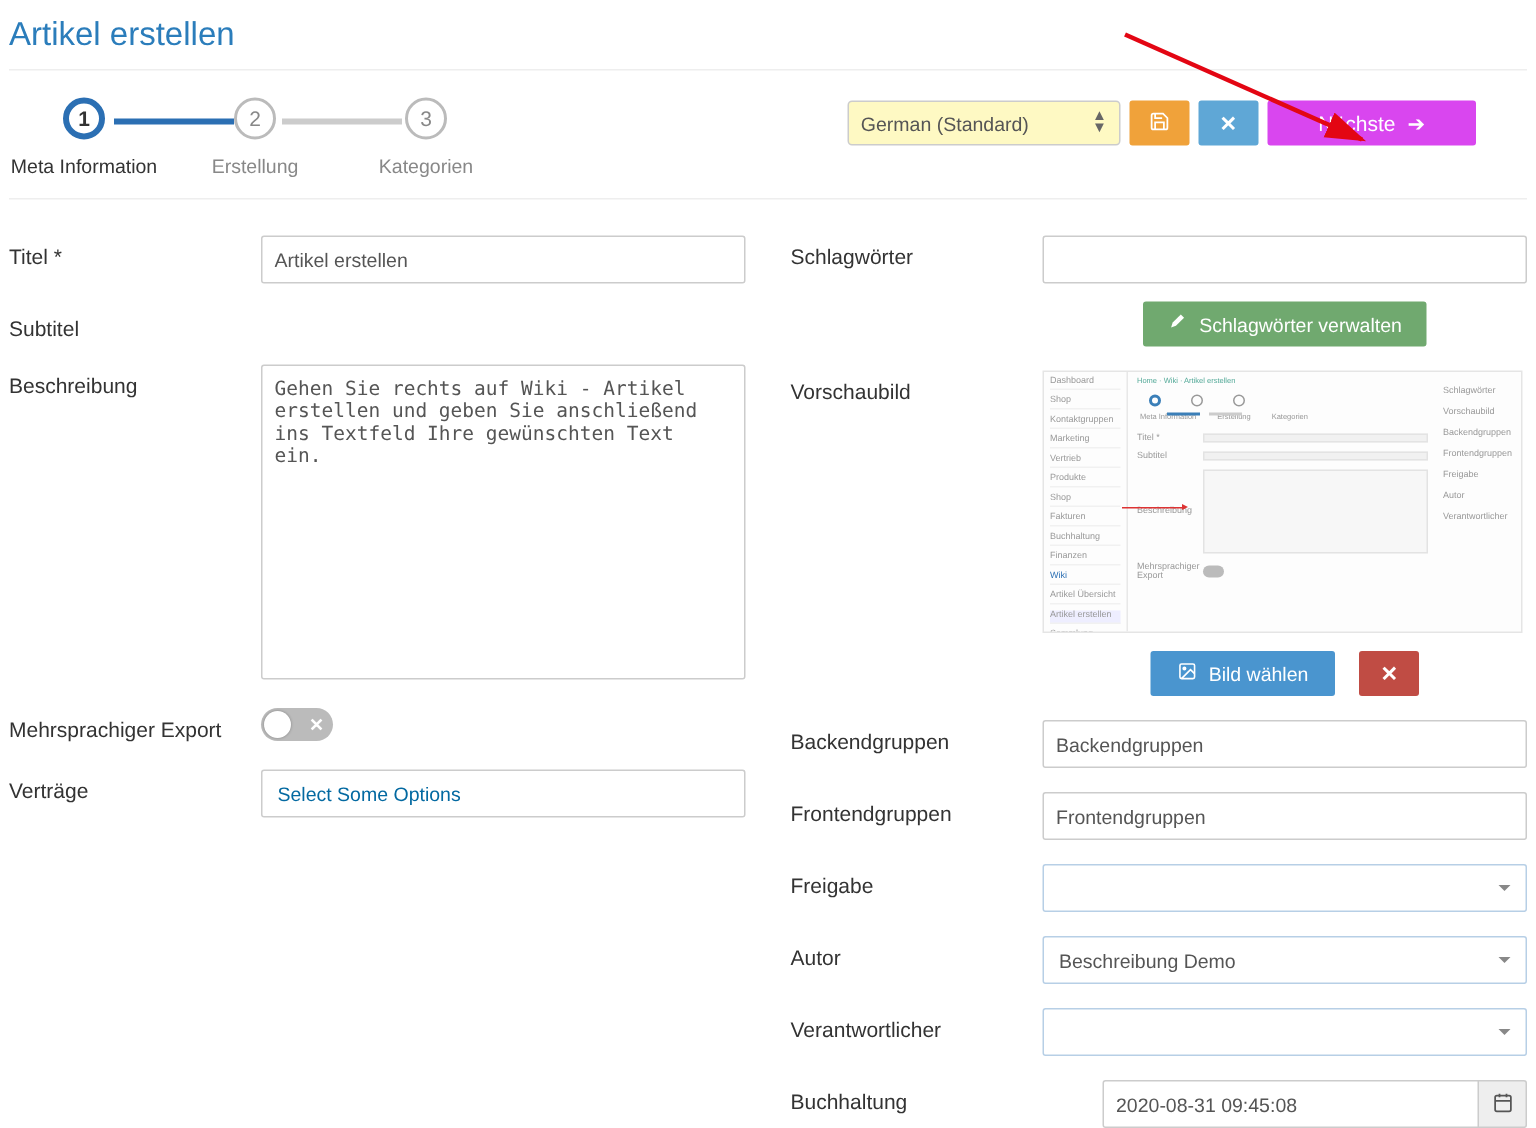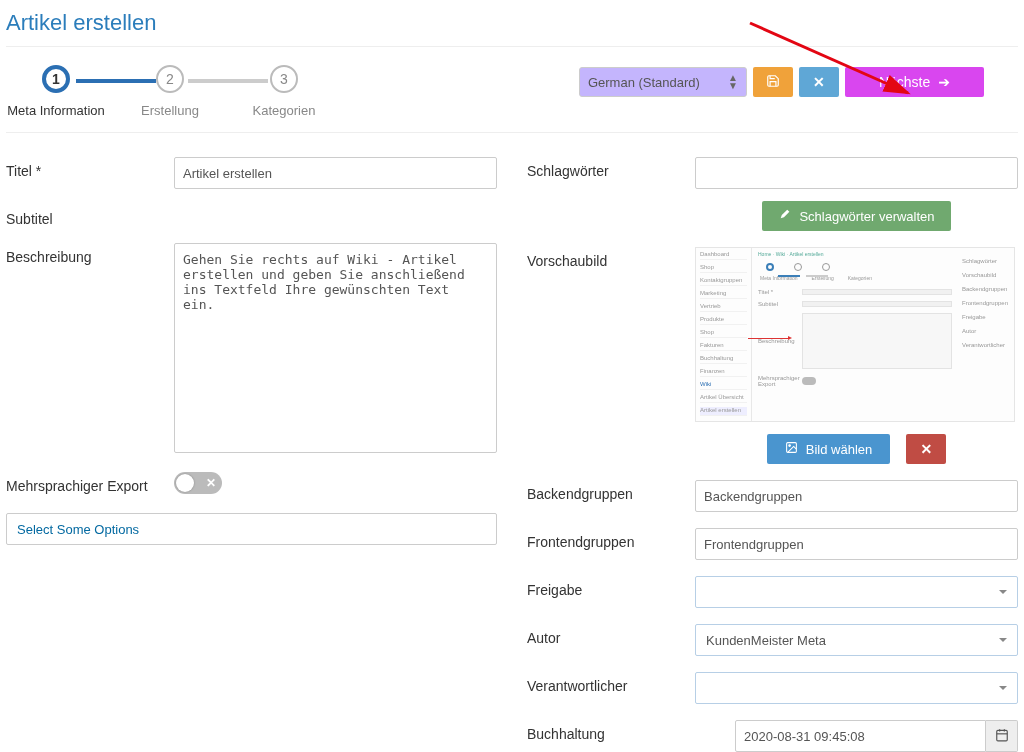--- a/index.html
+++ b/index.html
@@ -80,23 +80,23 @@
   .conn1 { left: 70px; width: 80px; background: #2b6fb3; }
   .conn2 { left: 182px; width: 80px; background: #ccc; }
 
   .actions {
     display: flex;
     gap: 6px;
     padding-right: 34px;
     padding-top: 2px;
   }
   .lang-select {
-    width: 168px;
+    width: 182px;
     height: 30px;
-    background: #c4b5fd;
+    background: #fef9c3;
     border: 1px solid #ccc;
     border-radius: 3px;
     font-size: 13px;
     color: #555;
     padding: 0 8px;
     display:flex; align-items:center; justify-content:space-between;
   }
   .lang-select .updn { font-size: 10px; line-height:8px; color:#666; }
   .btn {
     height: 30px;
@@ -337,20 +337,21 @@
     </div>
 
     <div class="row">
       <div class="label">Mehrsprachiger Export</div>
       <div class="field">
         <span class="toggle"><span class="x">✕</span></span>
       </div>
     </div>
 
     <div class="row">
+      <div class="label">Verträge</div>
       <div class="field">
         <div class="fake-select">
           <span style="color:#0369a1">Select Some Options</span>
         </div>
       </div>
     </div>
   </div>
 
   <div class="col">
 
@@ -479,21 +480,21 @@
           <span></span>
           <span class="caret"></span>
         </div>
       </div>
     </div>
 
     <div class="row">
       <div class="label">Autor</div>
       <div class="field">
         <div class="fake-select blue">
-          <span>KundenMeister Meta</span>
+          <span>Beschreibung Demo</span>
           <span class="caret"></span>
         </div>
       </div>
     </div>
 
     <div class="row">
       <div class="label">Verantwortlicher</div>
       <div class="field">
         <div class="fake-select blue">
           <span></span>

